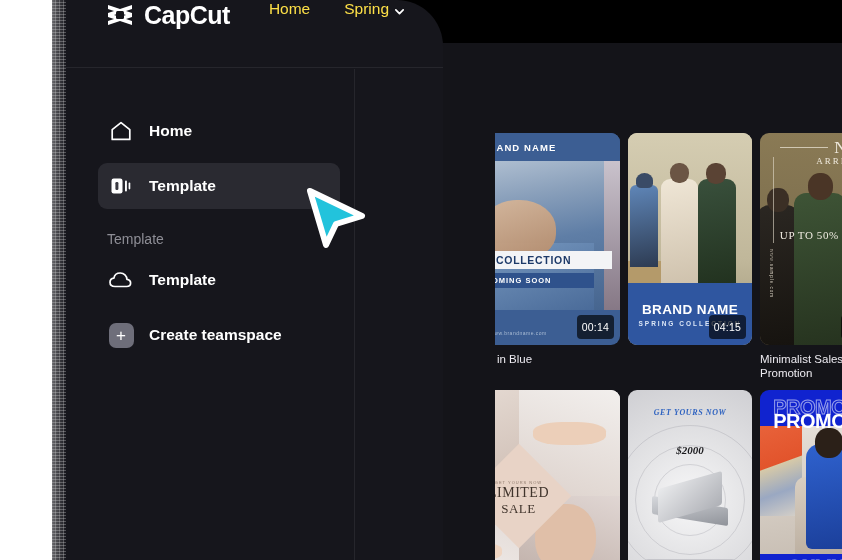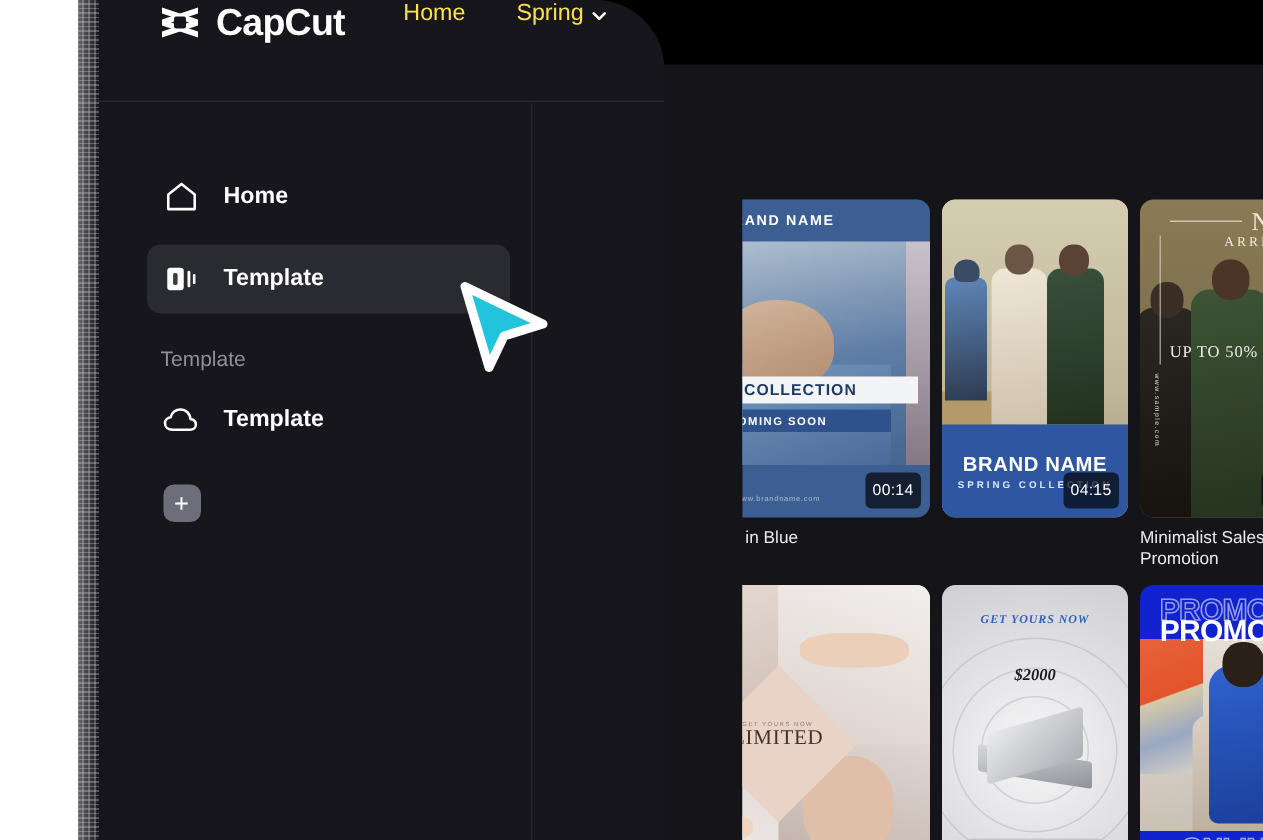--- a/index.html
+++ b/index.html
@@ -301,20 +301,21 @@
         <div class="card clip-left">
           <div class="thumb t4">
             <div class="q q1"></div>
             <div class="q q2"></div>
             <div class="q q3"></div>
             <div class="q q4"></div>
             <div class="dia"></div>
             <div class="dlbl">
               <div class="s">GET YOURS NOW</div>
               <div class="m">LIMITED</div>
+              <div class="m2">SALE</div>
             </div>
 
           </div>
           <div class="cap"></div>
         </div>
 
         <div class="card">
           <div class="thumb t5">
             <div class="ring" style="width:150px;height:150px;"></div>
             <div class="ring" style="width:110px;height:110px;"></div>
@@ -412,20 +413,21 @@
             <path d="M7 16.5 C3.9 16.5 2 14.6 2 12.2 C2 10 3.7 8.3 5.9 8.1 C6.4 5 9.1 3 12.3 3 C16 3 18.8 5.8 18.9 9.3 C21.2 9.6 22.6 11.2 22.6 13 C22.6 15 21 16.5 18.6 16.5 Z" stroke="#ffffff" stroke-width="1.7" stroke-linejoin="round"></path>
           </svg>
         </span>
         <span class="side-label">Template</span>
       </div>
 
       <div class="side-item">
         <span class="side-ic">
           <span class="plus-box">+</span>
         </span>
+        <span class="side-label">Create teamspace</span>
       </div>
 
     </div>
   </div>
 
   <div class="cursor">
     <svg width="70" height="72" viewBox="0 0 70 72">
       <path d="M10 8 L62 33 L36 41 L26 62 Z" fill="#22c3dc" stroke="#ffffff" stroke-width="6" stroke-linejoin="round"></path>
     </svg>
   </div>

